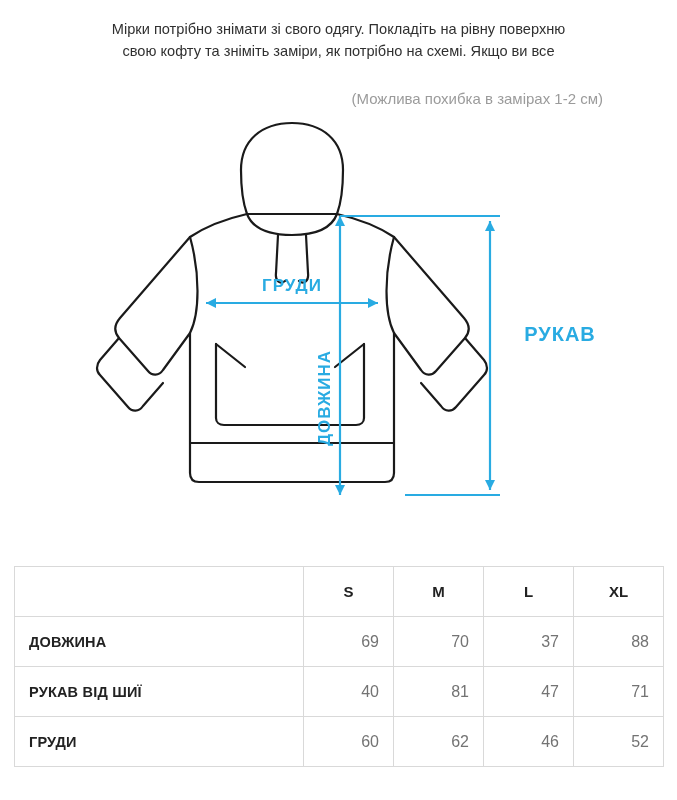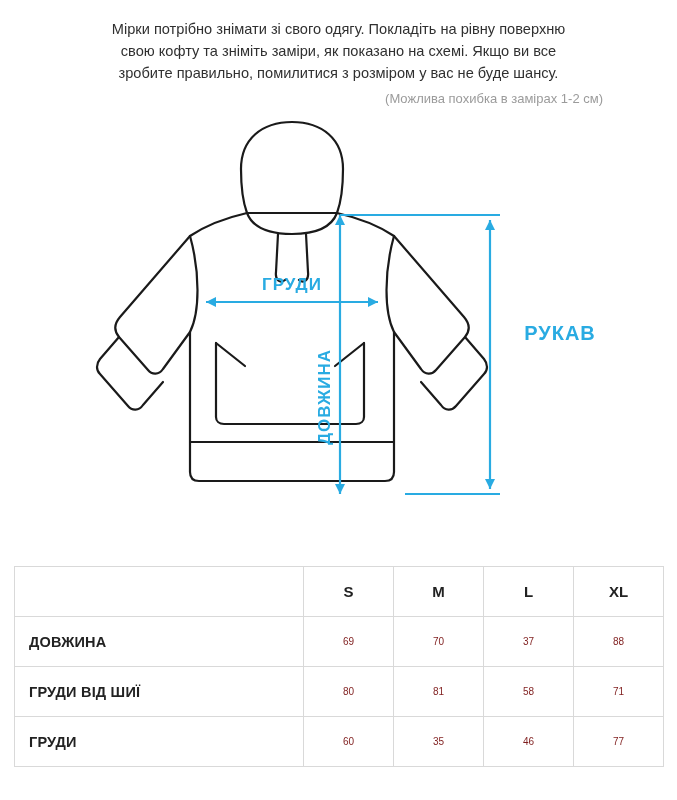--- a/index.html
+++ b/index.html
@@ -25,24 +25,24 @@
   .intro {
     padding: 18px 22px 0 22px;
     text-align: center;
   }
   .intro-line {
     font-size: 14.6px;
     line-height: 22px;
     color: #303030;
   }
   .intro-note {
-    margin-top: 7px;
+    margin-top: 28px;
     text-align: right;
     padding-right: 52px;
-    font-size: 13px;
+    font-size: 15px;
     color: #9b9b9b;
   }
 
   
   .diagram-wrap {
     position: relative;
     width: 677px;
     height: 420px;
     margin-top: 6px;
   }
@@ -80,35 +80,34 @@
   }
   table.size-table th.size-head {
     width: 90px;
     text-align: center;
     font-weight: bold;
     font-size: 15px;
     color: #222;
   }
   table.size-table td.val {
     width: 90px;
-    text-align: center;
-    color: #7f1d1d;
-    font-size: 10px;
+    text-align: right;
+    color: #737373;
+    font-size: 16px;
   }
   table.size-table tr.head-row th.col-label { border-left: 1px solid #d9d9d9; }
 </style>
 </head>
 <body>
 
 <div class="page">
 
   <div class="intro">
     <div class="intro-line">Мірки потрібно знімати зі свого одягу. Покладіть на рівну поверхню</div>
-    <div class="intro-line">свою кофту та зніміть заміри, як показано на схемі. Якщо ви все</div>
-    <div class="intro-line">зробите правильно, помилитися з розміром у вас не буде шансу.</div>
+    <div class="intro-line">свою кофту та зніміть заміри, як потрібно на схемі. Якщо ви все</div>
     <div class="intro-note">(Можлива похибка в замірах 1-2 см)</div>
   </div>
 
   <div class="diagram-wrap">
     <svg width="677" height="420" viewBox="0 0 677 420" xmlns="http://www.w3.org/2000/svg">
       <g fill="none" stroke="#1a1a1a" stroke-width="2.2" stroke-linejoin="round" stroke-linecap="round">
 
         <path d="M241 57 C241 27 262 10 292 10 C322 10 343 27 343 57
                  C343 75 341 90 337 101 L247 101 C243 90 241 75 241 57 Z"></path>
 
@@ -188,30 +187,30 @@
       </thead>
       <tbody>
         <tr>
           <td class="col-label">ДОВЖИНА</td>
           <td class="val">69</td>
           <td class="val">70</td>
           <td class="val">37</td>
           <td class="val">88</td>
         </tr>
         <tr>
-          <td class="col-label">ГРУДИ ВІД ШИЇ</td>
-          <td class="val">80</td>
+          <td class="col-label">РУКАВ ВІД ШИЇ</td>
+          <td class="val">40</td>
           <td class="val">81</td>
-          <td class="val">58</td>
+          <td class="val">47</td>
           <td class="val">71</td>
         </tr>
         <tr>
           <td class="col-label">ГРУДИ</td>
           <td class="val">60</td>
-          <td class="val">35</td>
+          <td class="val">62</td>
           <td class="val">46</td>
-          <td class="val">77</td>
+          <td class="val">52</td>
         </tr>
       </tbody>
     </table>
   </div>
 
 </div>
 
 </body></html>

